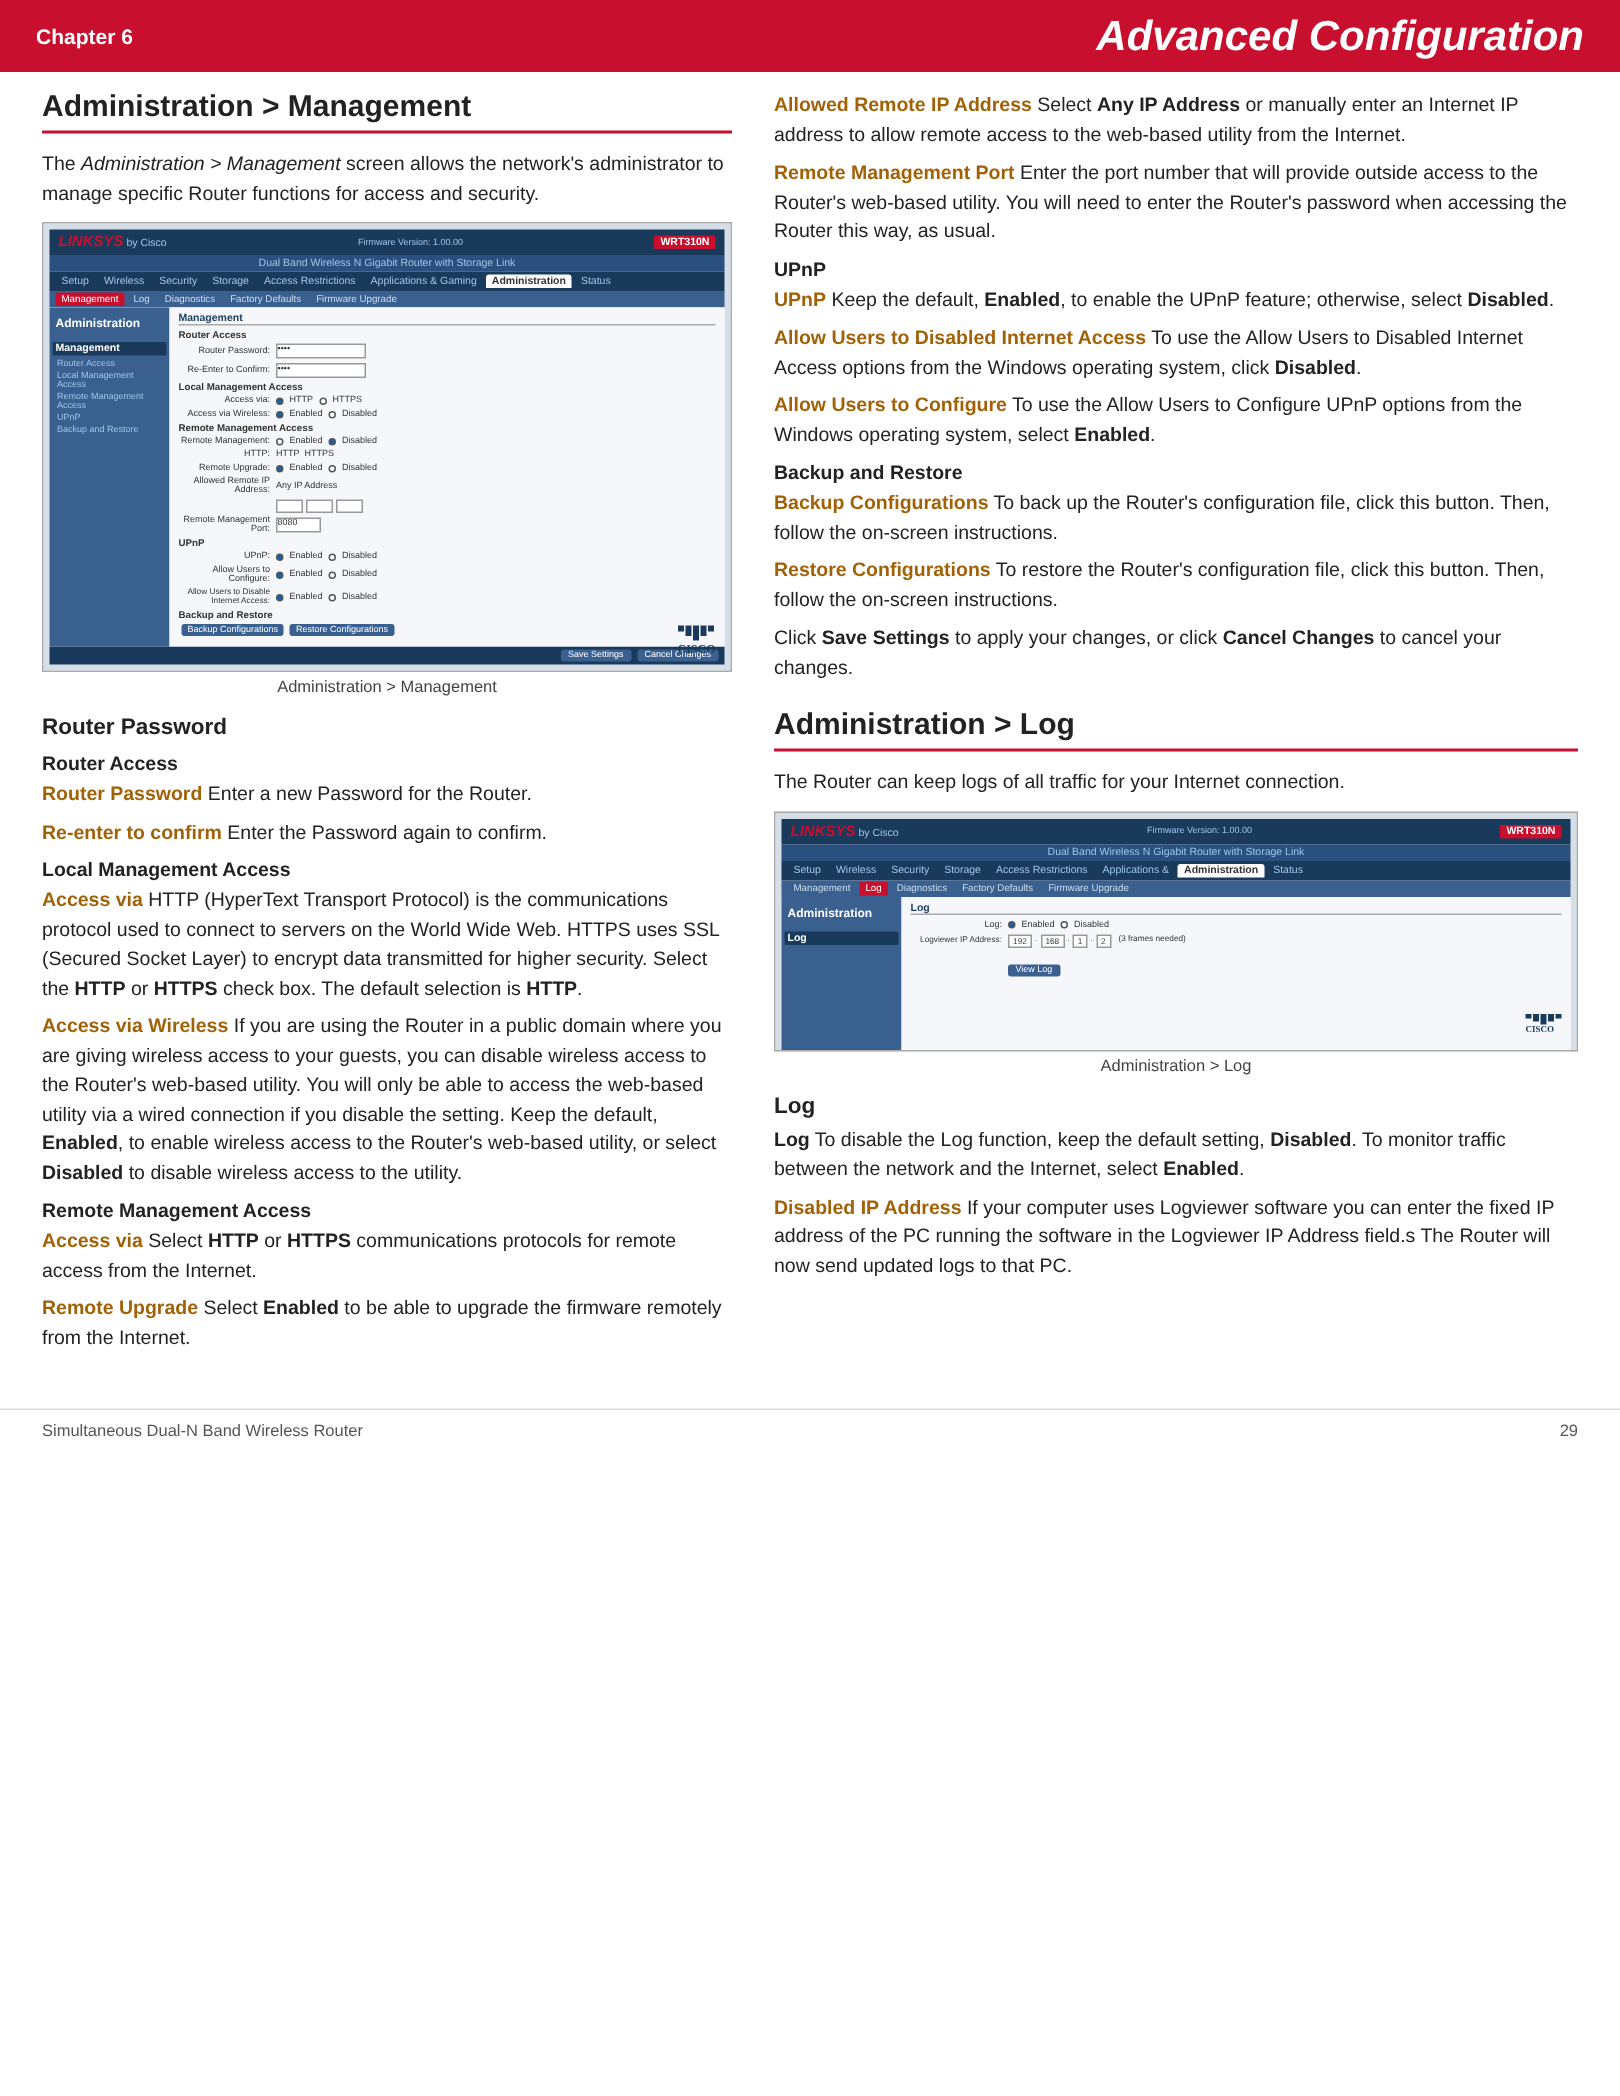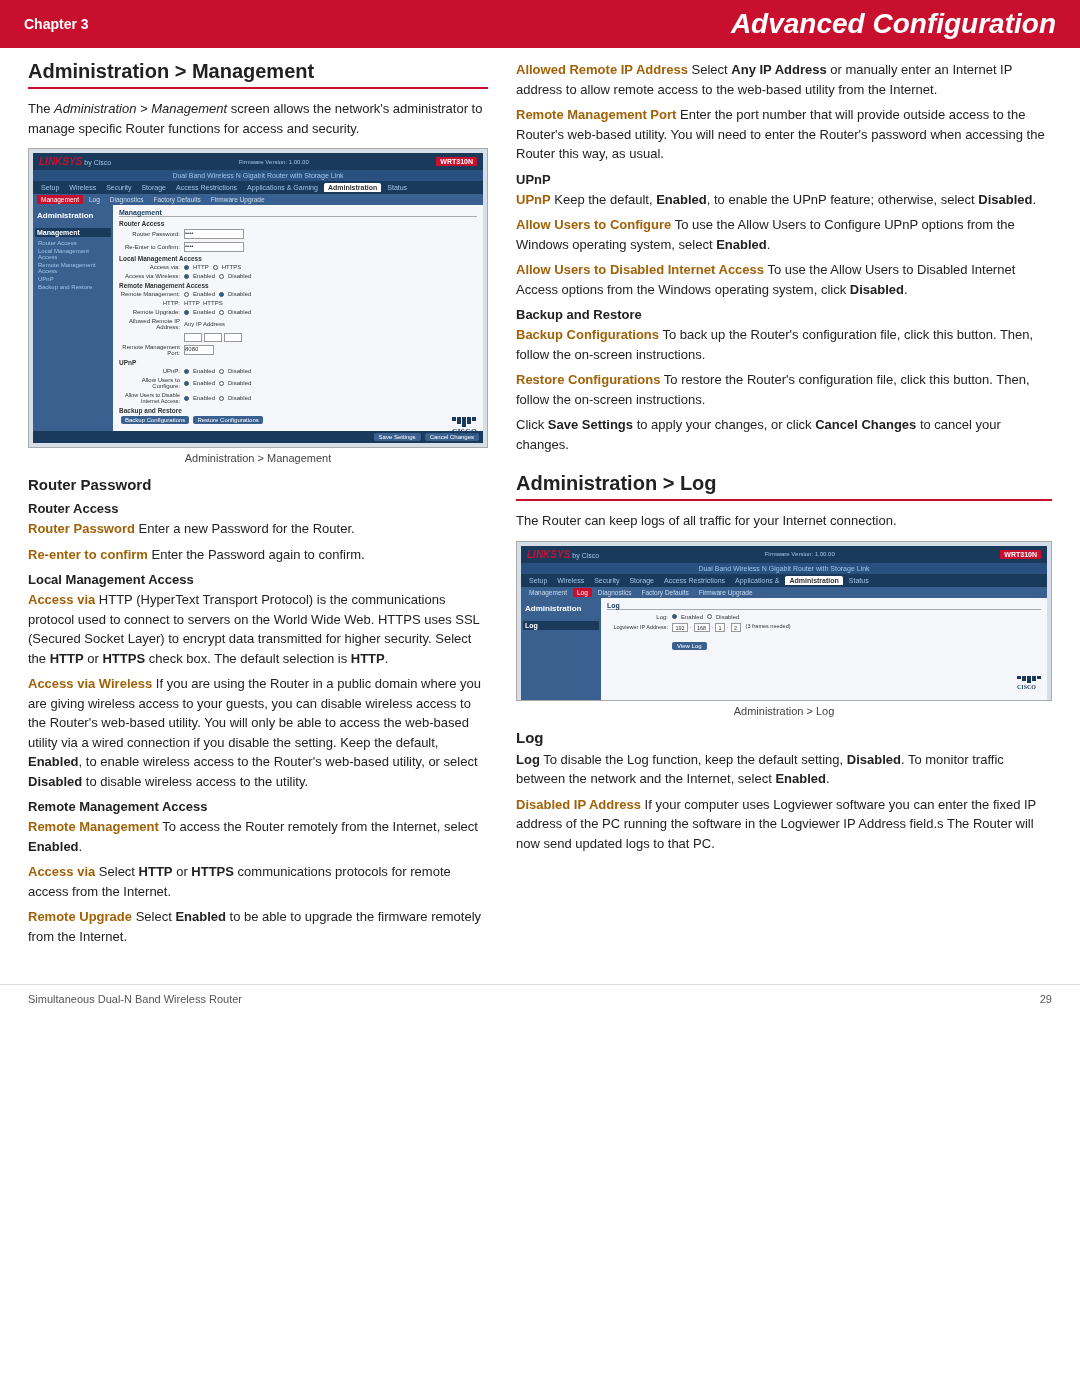--- a/index.html
+++ b/index.html
@@ -280,21 +280,21 @@
       margin-top: 20px;
     }
 
     .bold { font-weight: bold; }
     .italic { font-style: italic; }
   </style>
 </head>
 <body>
 
 <div class="page-header">
-  <span class="chapter-label">Chapter 3</span>
+  <span class="chapter-label">Chapter 6</span>
   <span class="page-title-header">Advanced Configuration</span>
 </div>
 
 <div class="content-wrapper">
 
   <div class="col-left">
 
     <h2 class="section-heading">Administration &gt; Management</h2>
 
     <p>
@@ -481,23 +481,20 @@
     <p>
       <span class="term-blue">Access via</span>  HTTP (HyperText Transport Protocol) is the communications protocol used to connect to servers on the World Wide Web. HTTPS uses SSL (Secured Socket Layer) to encrypt data transmitted for higher security. Select the <span class="bold">HTTP</span> or <span class="bold">HTTPS</span> check box. The default selection is <span class="bold">HTTP</span>.
     </p>
     <p>
       <span class="term-blue">Access via Wireless</span>  If you are using the Router in a public domain where you are giving wireless access to your guests, you can disable wireless access to the Router's web-based utility. You will only be able to access the web-based utility via a wired connection if you disable the setting. Keep the default, <span class="bold">Enabled</span>, to enable wireless access to the Router's web-based utility, or select <span class="bold">Disabled</span> to disable wireless access to the utility.
     </p>
 
     <h4 class="sub-sub-heading">Remote  Management Access</h4>
 
     <p>
-      <span class="term-blue">Remote Management</span>  To access the Router remotely from the Internet, select <span class="bold">Enabled</span>.
-    </p>
-    <p>
       <span class="term-blue">Access via</span>  Select <span class="bold">HTTP</span> or <span class="bold">HTTPS</span> communications protocols for remote access from the Internet.
     </p>
     <p>
       <span class="term-blue">Remote Upgrade</span>  Select <span class="bold">Enabled</span> to be able to upgrade the firmware remotely from the Internet.
     </p>
   </div>
 
   <div class="col-right">
 
     <p>
@@ -508,25 +505,25 @@
       <span class="term-blue">Remote Management Port</span>  Enter the port number that will provide outside access to the Router's web-based utility. You will need to enter the Router's password when accessing the Router this way, as usual.
     </p>
 
     <h4 class="sub-sub-heading">UPnP</h4>
 
     <p>
       <span class="term-blue">UPnP</span>  Keep the default, <span class="bold">Enabled</span>, to enable the UPnP feature; otherwise, select <span class="bold">Disabled</span>.
     </p>
 
     <p>
+      <span class="term-blue">Allow Users to Disabled Internet Access</span>  To use the Allow Users to Disabled Internet Access options from the Windows operating system, click <span class="bold">Disabled</span>.
+    </p>
+
+    <p>
       <span class="term-blue">Allow Users to Configure</span>  To use the Allow Users to Configure UPnP options from the Windows operating system, select <span class="bold">Enabled</span>.
-    </p>
-
-    <p>
-      <span class="term-blue">Allow Users to Disabled Internet Access</span>  To use the Allow Users to Disabled Internet Access options from the Windows operating system, click <span class="bold">Disabled</span>.
     </p>
 
     <h4 class="sub-sub-heading">Backup and Restore</h4>
 
     <p>
       <span class="term-blue">Backup Configurations</span>  To back up the Router's configuration file, click this button. Then, follow the on-screen instructions.
     </p>
 
     <p>
       <span class="term-blue">Restore Configurations</span>  To restore the Router's configuration file, click this button. Then, follow the on-screen instructions.

